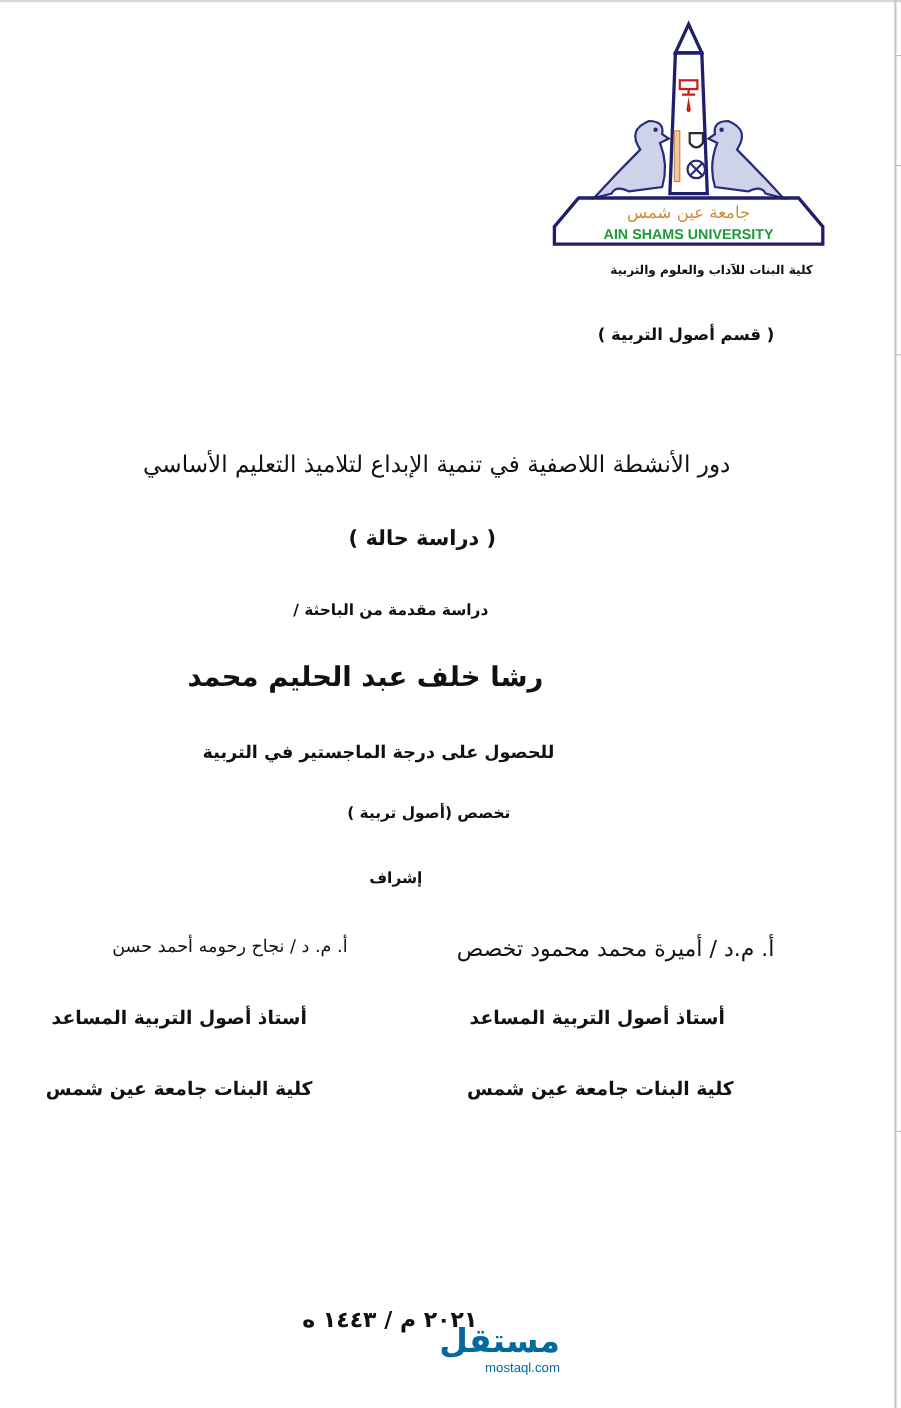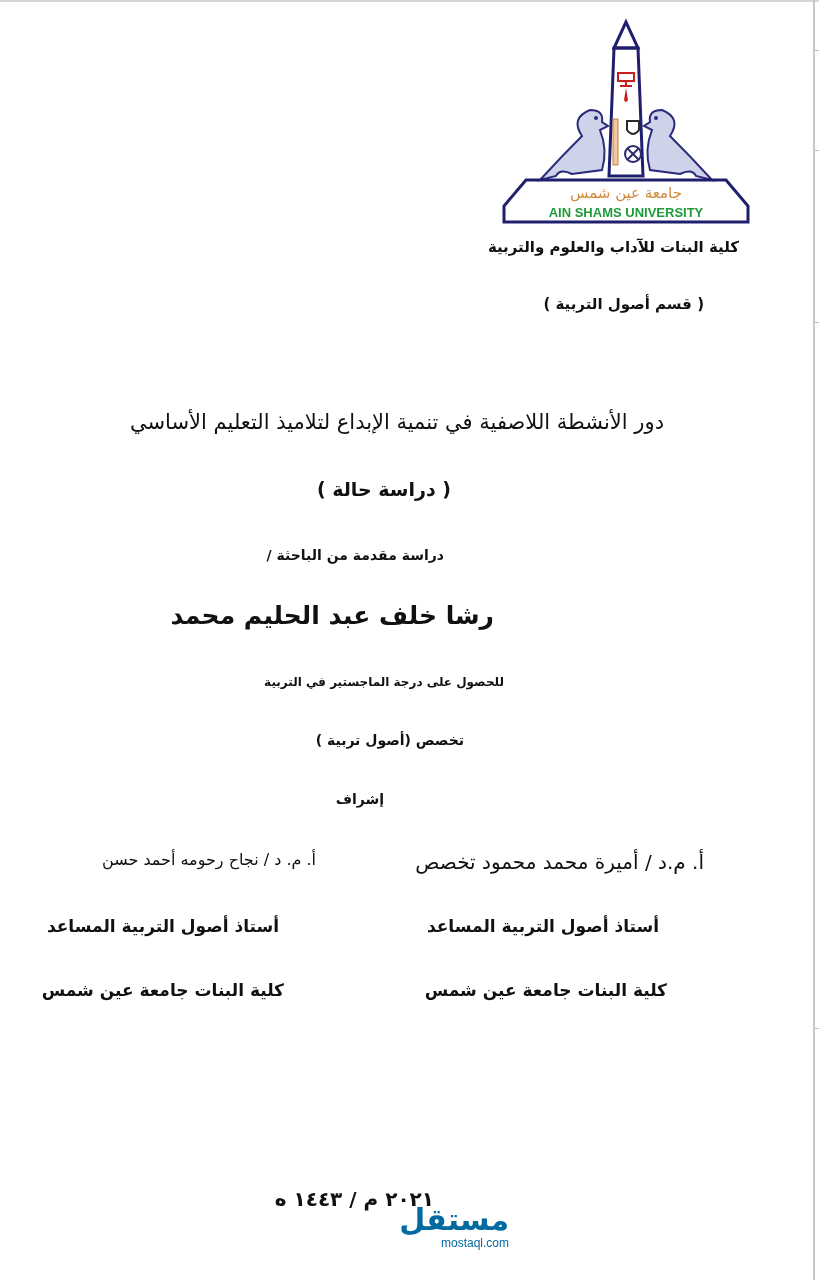--- a/index.html
+++ b/index.html
@@ -13,27 +13,27 @@
     .right-border { position: absolute; left: 813px; top: 0; width: 2px; height: 1280px; background: #c8c8c8; }
     .right-ticks span { position: absolute; left: 815px; width: 4px; height: 1px; background: #bbbbbb; }
 
     .logo { position: absolute; left: 500px; top: 18px; width: 252px; height: 210px; }
 
     .line {
       position: absolute; direction: rtl; white-space: nowrap;
       font-family: "DejaVu Sans", "Liberation Sans", sans-serif;
       line-height: 1;
     }
-    .faculty { right: 80px; top: 240px; font-size: 15px; font-weight: bold; margin-left: 37px; }
+    .faculty { right: 80px; top: 240px; font-size: 11px; font-weight: bold; margin-left: 37px; }
     .department { right: 115px; top: 297px; font-size: 15px; font-weight: bold; }
     .title { right: 155px; top: 412px; font-size: 21px; text-align: center; }
     .subtitle { right: 368px; top: 480px; font-size: 19px; font-weight: bold; }
     .presented { right: 375px; top: 548px; font-size: 14px; font-weight: bold; }
     .author { right: 325px; top: 603px; font-size: 25px; font-weight: bold; }
-    .degree { right: 315px; top: 676px; font-size: 12px; font-weight: bold; }
+    .degree { right: 315px; top: 676px; font-size: 16px; font-weight: bold; }
     .specialization { right: 355px; top: 733px; font-size: 14px; font-weight: bold; }
     .supervision { right: 435px; top: 792px; font-size: 14px; font-weight: bold; }
 
     .sup1-name { right: 115px; top: 852px; font-size: 20px; }
     .sup1-title { right: 160px; top: 918px; font-size: 17px; font-weight: bold; }
     .sup1-org { right: 152px; top: 982px; font-size: 17px; font-weight: bold; }
 
     .sup2-name { right: 503px; top: 852px; font-size: 16px; }
     .sup2-title { right: 540px; top: 918px; font-size: 17px; font-weight: bold; }
     .sup2-org { right: 535px; top: 982px; font-size: 17px; font-weight: bold; }

